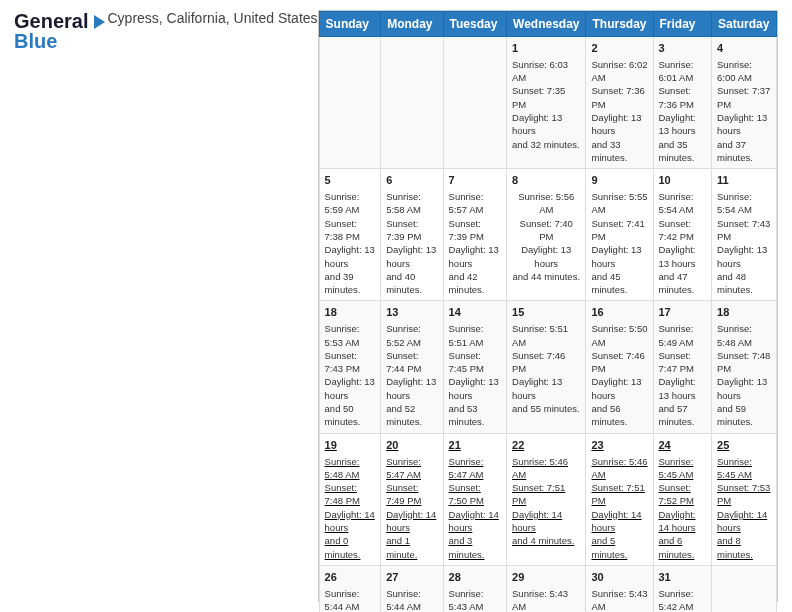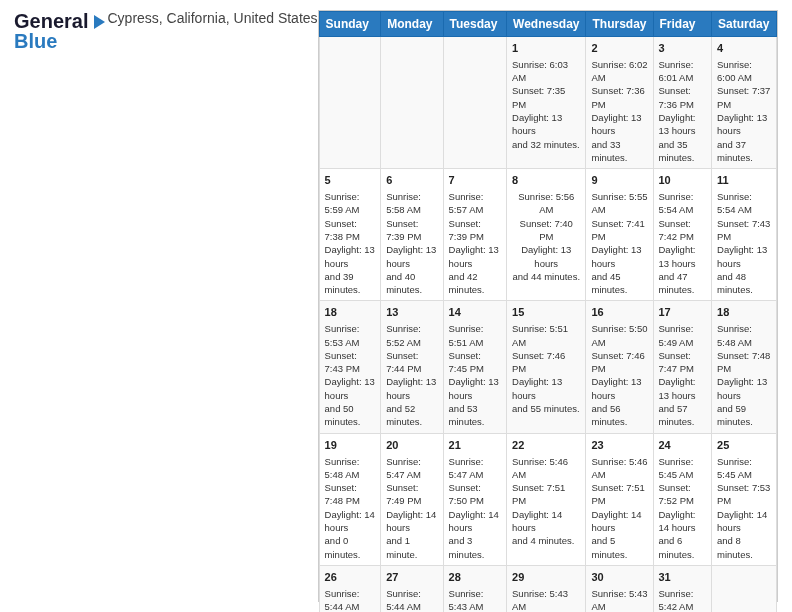--- a/index.html
+++ b/index.html
@@ -253,21 +253,21 @@
 and 57 minutes.</div>
             </td>
             <td>
               <span class="day-number">18</span>
               <div class="day-info" style="white-space: pre-line;">Sunrise: 5:48 AM
 Sunset: 7:48 PM
 Daylight: 13 hours
 and 59 minutes.</div>
             </td>
           </tr>
-          <tr style="height: 88px;">
+          <tr style="height: 88px; text-decoration: underline;">
             <td>
               <span class="day-number">19</span>
               <div class="day-info" style="white-space: pre-line;">Sunrise: 5:48 AM
 Sunset: 7:48 PM
 Daylight: 14 hours
 and 0 minutes.</div>
             </td>
             <td>
               <span class="day-number">20</span>
               <div class="day-info" style="white-space: pre-line;">Sunrise: 5:47 AM

